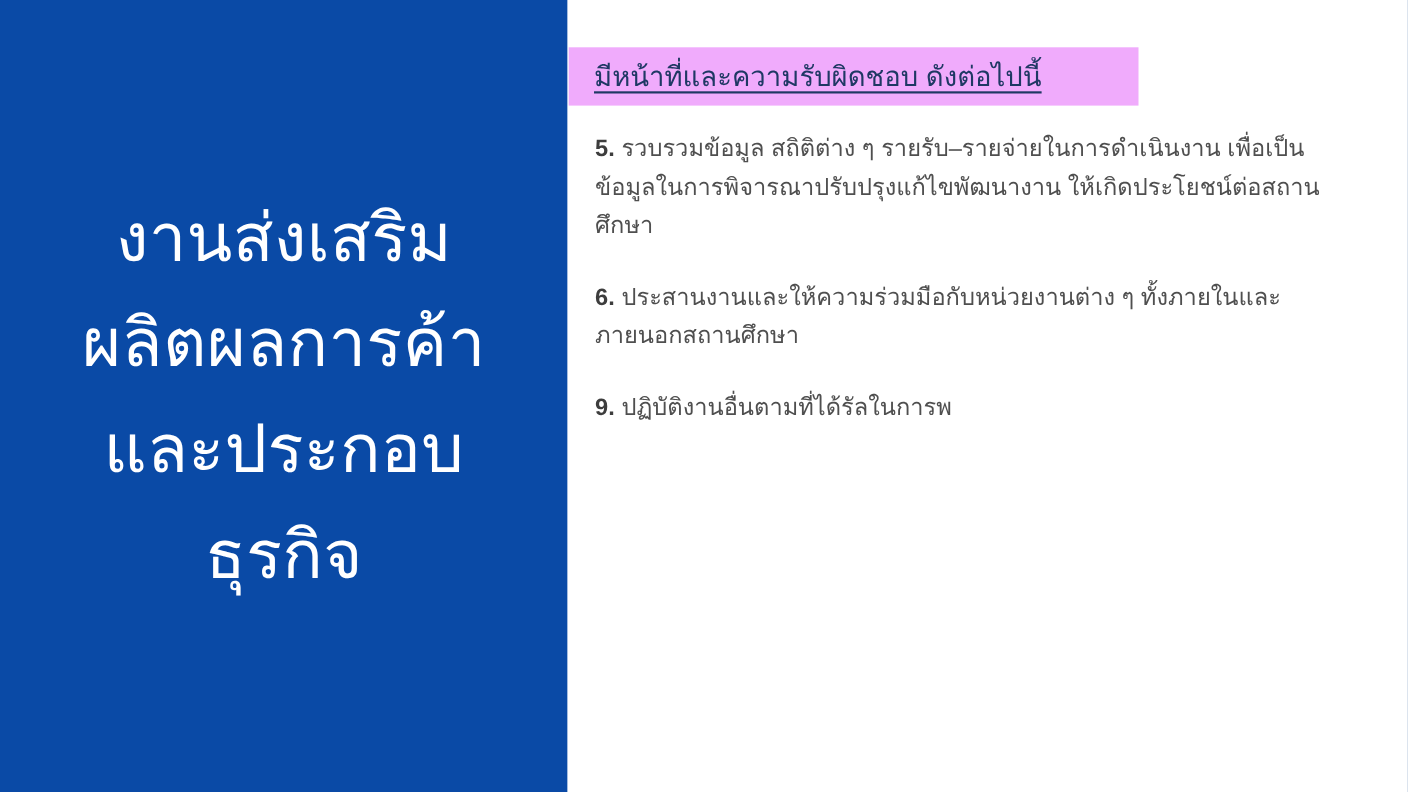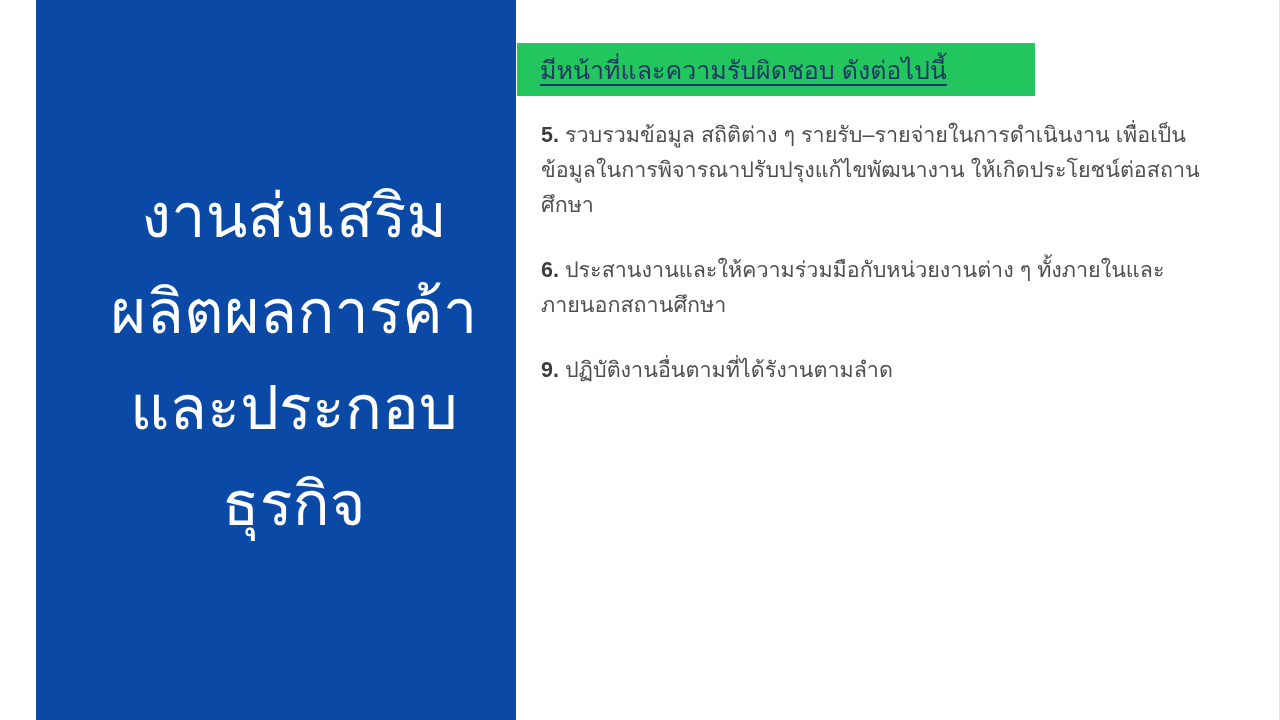--- a/index.html
+++ b/index.html
@@ -26,21 +26,20 @@
     left: 0;
     top: 0;
     width: 516px;
     height: 720px;
     background: #0a4aa6;
     display: flex;
     align-items: center;
     justify-content: center;
     box-sizing: border-box;
     padding: 0 24px;
-    margin-left: 36px;
   }
 
   .slide-title {
     color: #ffffff;
     font-size: 61px;
     font-weight: 400;
     line-height: 96px;
     text-align: center;
     letter-spacing: 0.2px;
     white-space: pre-line;
@@ -57,21 +56,21 @@
     background: #ffffff;
     box-sizing: border-box;
   }
 
   .heading-band {
     position: absolute;
     left: 1px;
     top: 43px;
     width: 518px;
     height: 53px;
-    background: #22c55e;
+    background: #f0abfc;
     display: flex;
     align-items: center;
     box-sizing: border-box;
     padding-left: 23px;
   }
 
   .heading-text {
     color: #1f3864;
     font-size: 25px;
     font-weight: 400;
@@ -140,18 +139,18 @@
 
       <li class="body-item">
         <span class="item-num">6.</span>
         <span class="item-text">ประสานงานและให้ความร่วมมือกับหน่วยงานต่าง ๆ ทั้งภายในและภายนอกสถานศึกษา</span>
       </li>
 
 
 
       <li class="body-item">
         <span class="item-num">9.</span>
-        <span class="item-text">ปฏิบัติงานอื่นตามที่ได้รังานตามลำด</span>
+        <span class="item-text">ปฏิบัติงานอื่นตามที่ได้รัลในการพ</span>
       </li>
 
     </ul>
   </div>
 </div>
 
 </body></html>

